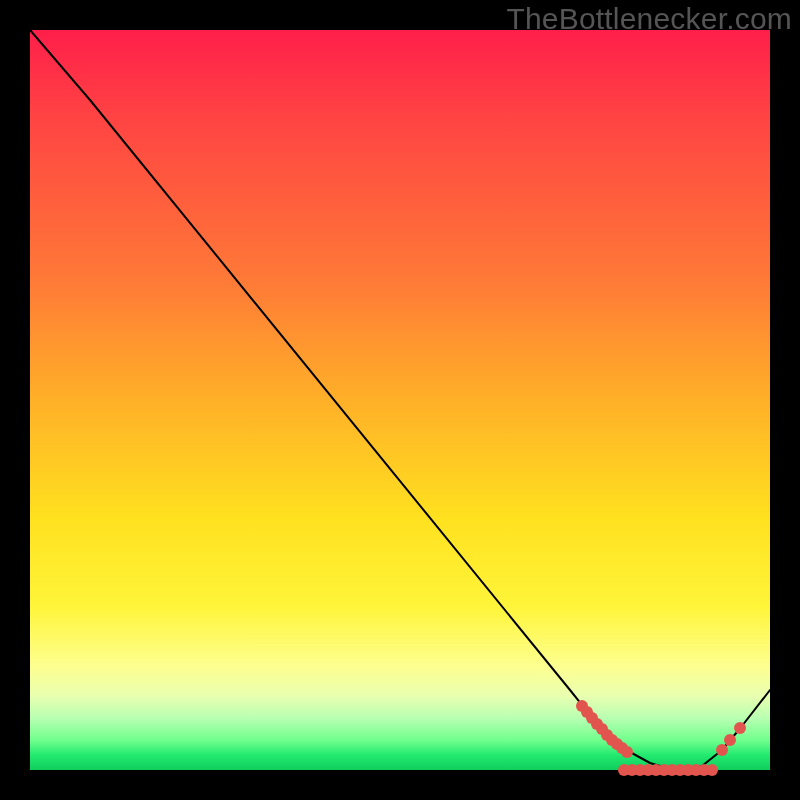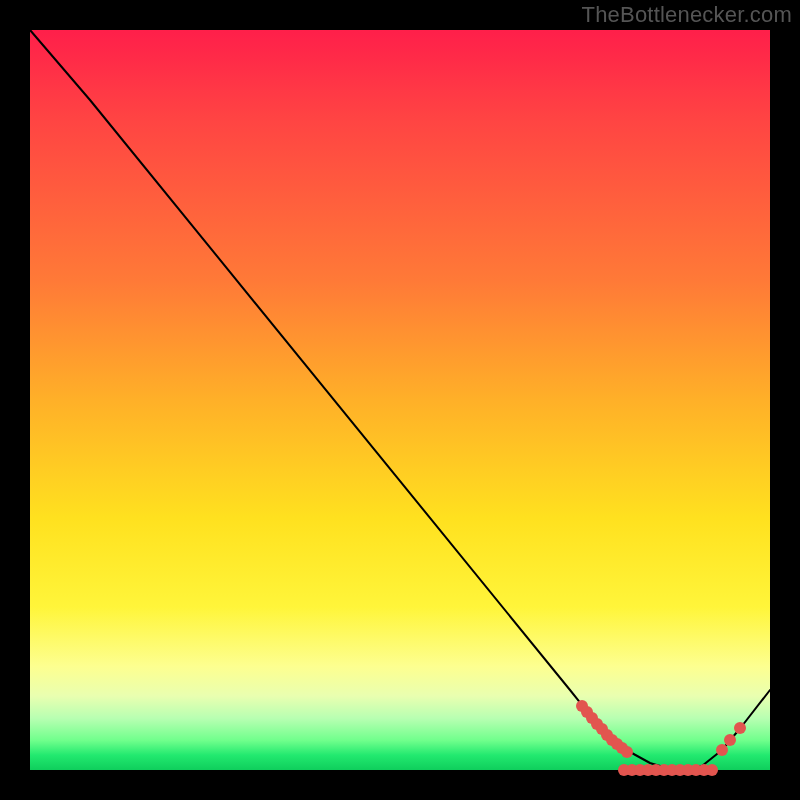--- a/index.html
+++ b/index.html
@@ -15,21 +15,21 @@
     position: relative;
     width: 800px;
     height: 800px;
     background: #000;
   }
   .watermark {
     position: absolute;
     top: 2px;
     right: 8px;
     color: #555;
-    font-size: 22px;
+    font-size: 30px;
     font-weight: 500;
     letter-spacing: 0.2px;
     z-index: 5;
     user-select: none;
   }
   .plot-outer {
     position: absolute;
     left: 30px;
     top: 30px;
     width: 740px;

